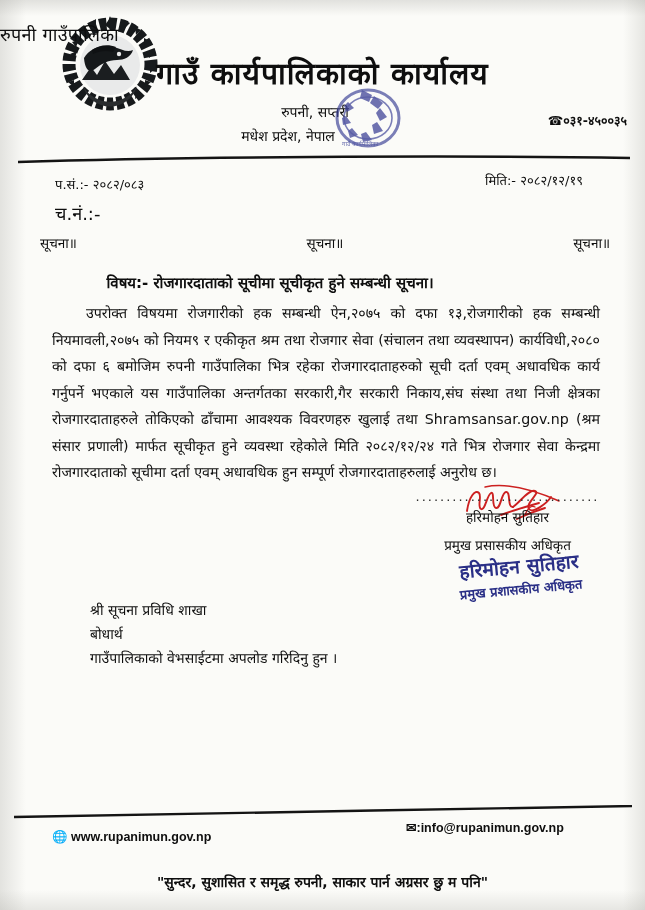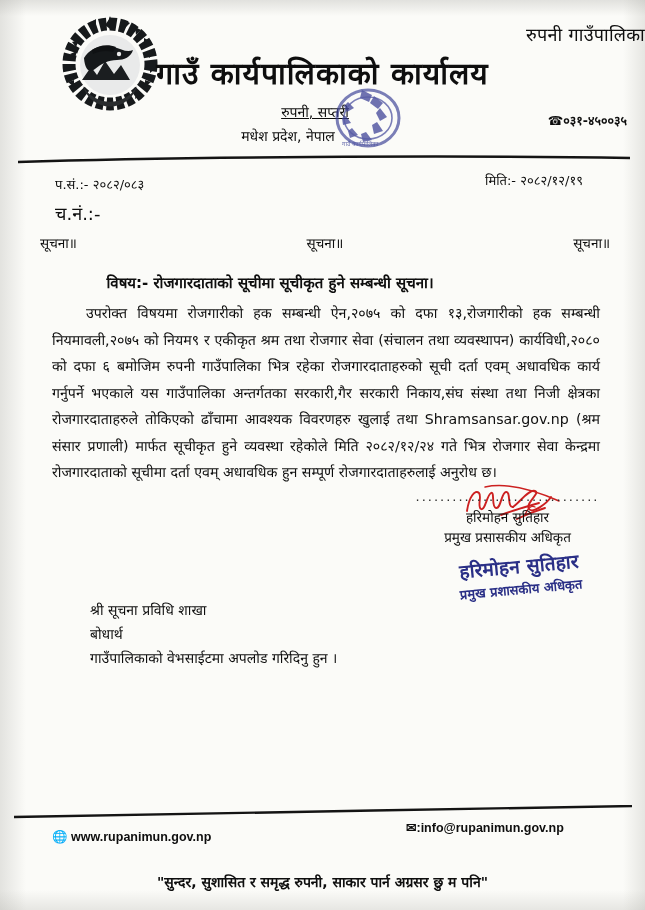--- a/index.html
+++ b/index.html
@@ -43,21 +43,21 @@
     position: absolute;
     left: 62px;
     top: 14px;
     width: 96px;
     height: 98px;
   }
   .org-name {
     position: absolute;
     left: 0; top: 22px;
     width: 645px;
-    text-align: right;
+    text-align: left;
     font-size: 18px;
     letter-spacing: 0.3px;
     font-family: "DejaVu Sans", sans-serif;
   }
   .office-name {
     position: absolute;
     left: 0; top: 52px;
     width: 645px;
     text-align: center;
     font-size: 30px;
@@ -65,21 +65,20 @@
     letter-spacing: 1px;
     font-family: "DejaVu Sans", sans-serif;
   }
   .addr1 {
     position: absolute;
     left: 0; top: 102px;
     width: 630px;
     text-align: center;
     font-size: 14px;
     font-family: "DejaVu Sans", sans-serif;
-    text-decoration: underline;
   }
   .addr2 {
     position: absolute;
     left: 0; top: 126px;
     width: 576px;
     text-align: center;
     font-size: 14px;
     font-family: "DejaVu Sans", sans-serif;
   }
   .phone {
@@ -179,21 +178,21 @@
     letter-spacing: 2px;
     color: #2b2b2b;
     line-height: 10px;
   }
   .sig-name {
     font-size: 13.5px;
     margin-top: 6px;
   }
   .sig-title {
     font-size: 13.5px;
-    margin-top: 2px;
+    margin-top: 10px;
   }
   
   .handsig {
     position: absolute;
     left: 455px;
     top: 481px;
     width: 115px;
     height: 44px;
     pointer-events: none;
   }

